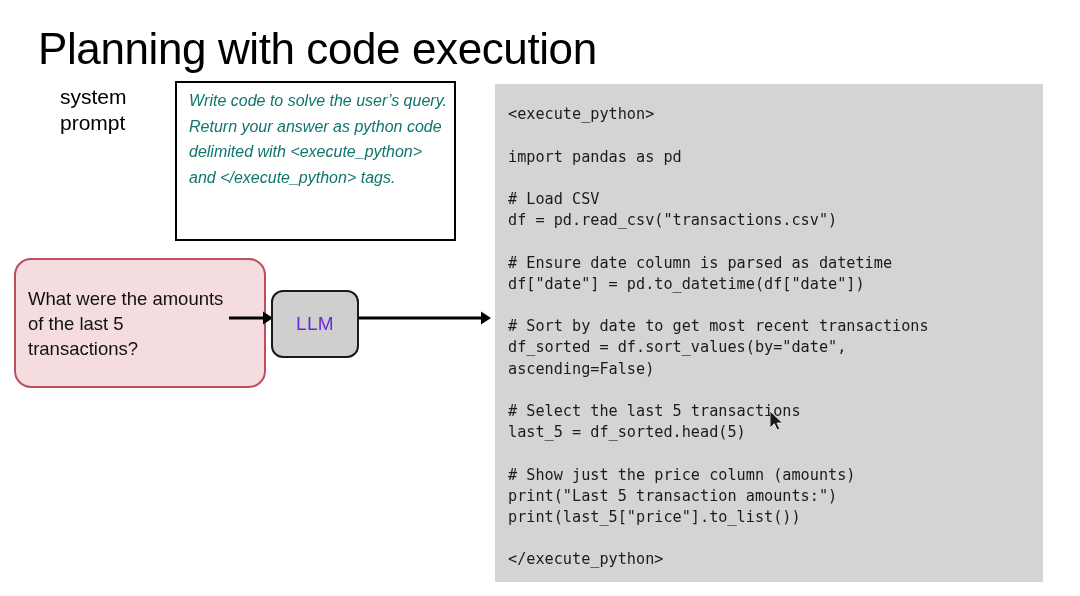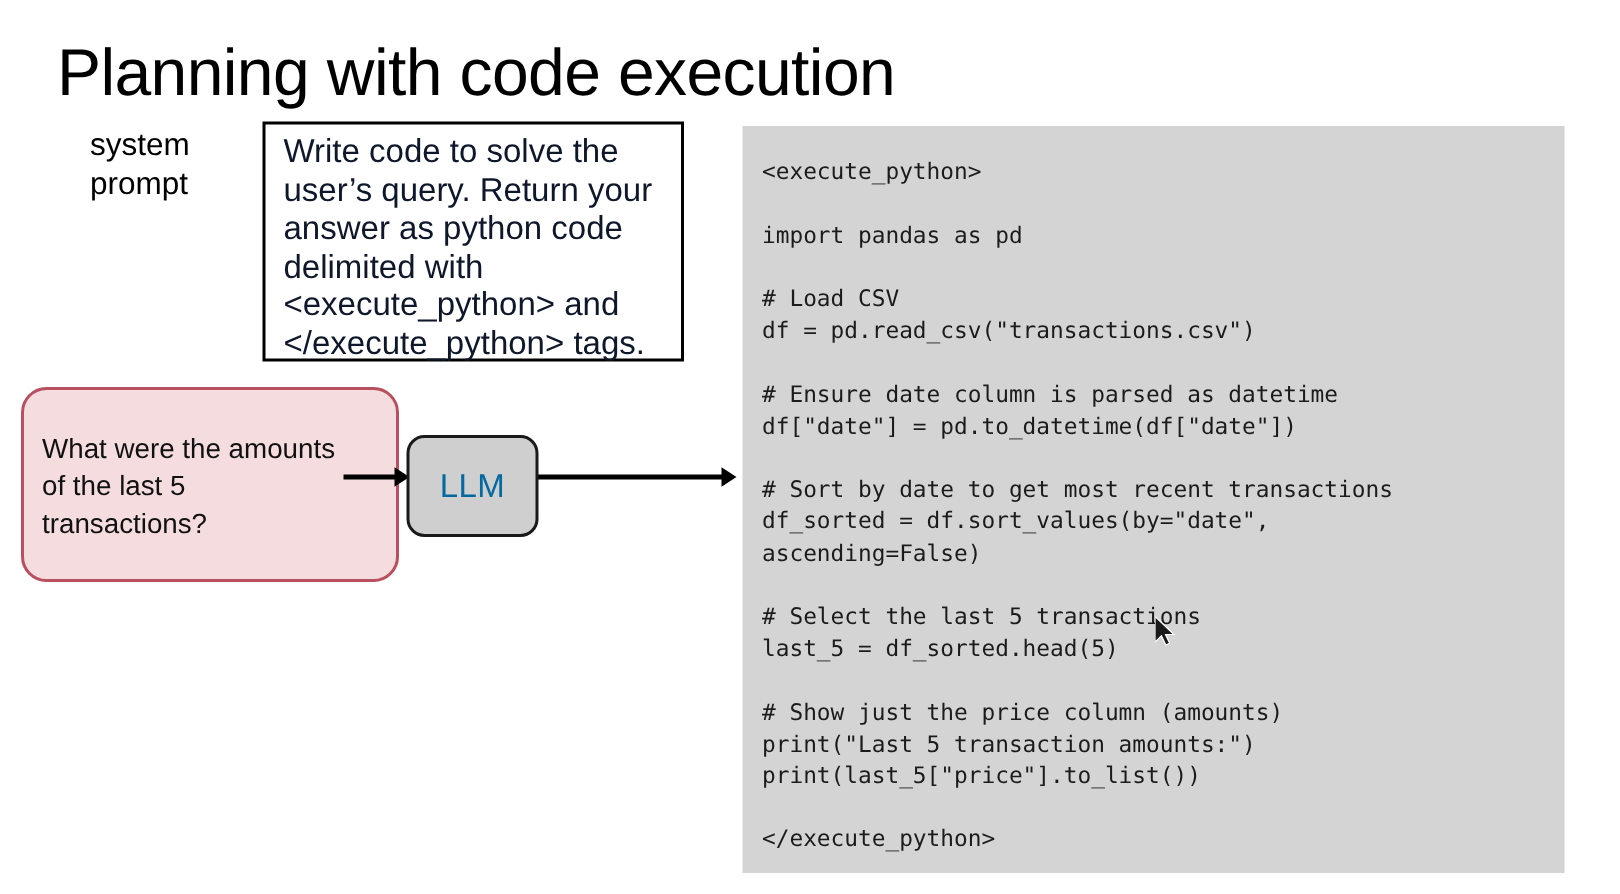--- a/index.html
+++ b/index.html
@@ -56,24 +56,25 @@
     height: 160px;
     box-sizing: border-box;
     border: 2px solid #000000;
     background: #ffffff;
   }
   #system-prompt-text {
     position: absolute;
     left: 12px;
     top: 5px;
     width: 262px;
-    font-size: 22px;
+    font-size: 16px;
     line-height: 25.5px;
-    color: #0f172a;
+    color: #0f766e;
     white-space: pre-line;
+    font-style: italic;
   }
 
   
   #user-query-box {
     position: absolute;
     left: 14px;
     top: 258px;
     width: 252px;
     height: 130px;
     box-sizing: border-box;
@@ -101,22 +102,22 @@
     height: 68px;
     box-sizing: border-box;
     background: #cfcfcf;
     border: 2.5px solid #1a1a1a;
     border-radius: 12px;
     display: flex;
     align-items: center;
     justify-content: center;
   }
   #llm-label {
-    font-size: 22px;
-    color: #0369a1;
+    font-size: 19px;
+    color: #6d28d9;
     letter-spacing: 0.3px;
   }
 
   
   .arrow-svg {
     position: absolute;
     overflow: visible;
   }
   #arrow-query-to-llm { left: 229px; top: 310px; }
   #arrow-llm-to-code  { left: 357px; top: 310px; }

